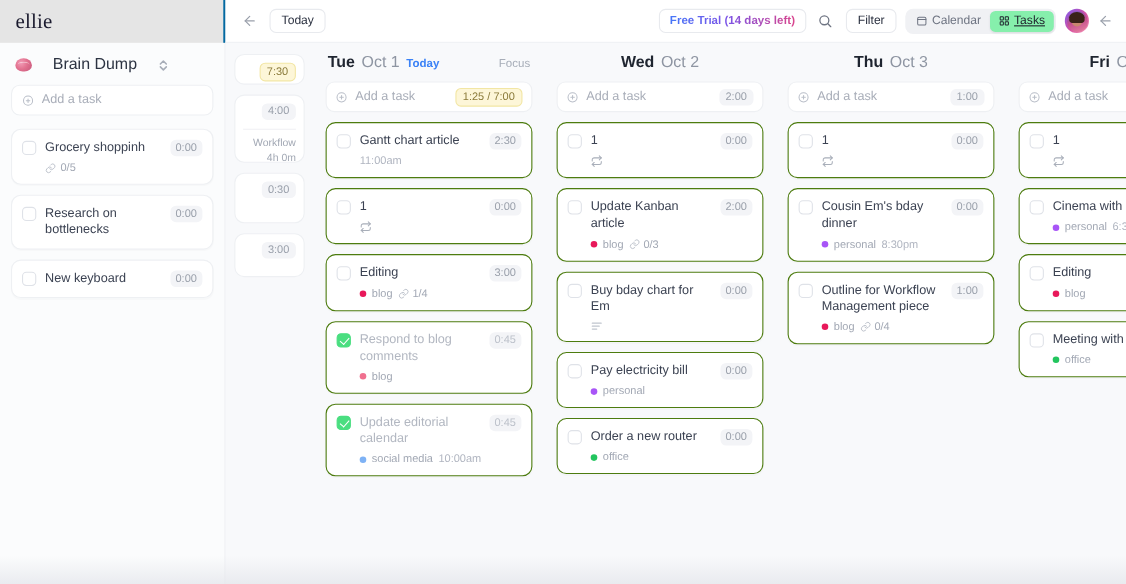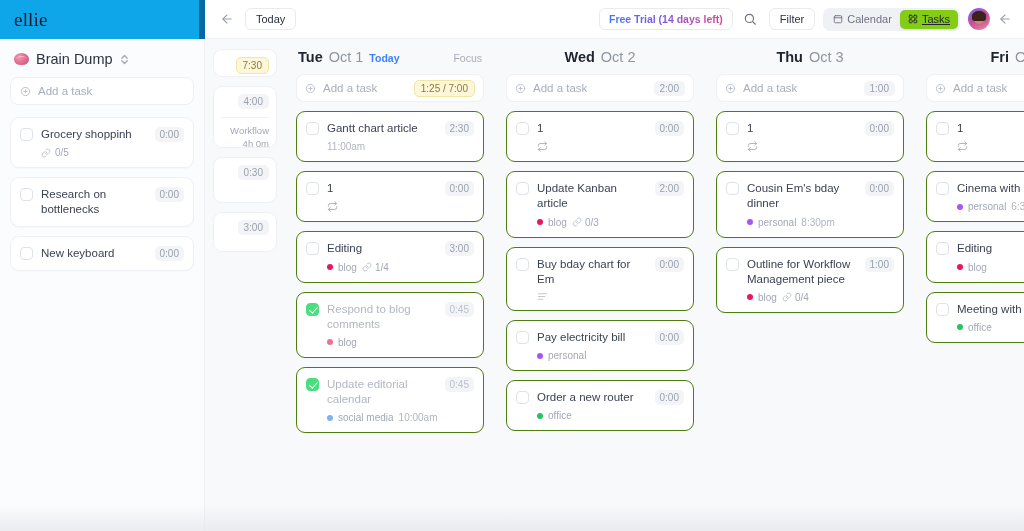--- a/index.html
+++ b/index.html
@@ -8,21 +8,21 @@
     font-family: "Liberation Sans", sans-serif;
     background: #f8f9fb;
     overflow: hidden;
   }
   #app { width: 1024px; height: 531px; display: flex; flex-direction: column; position: relative; }
 
   
   .topbar { height: 39px; flex: 0 0 39px; display: flex; align-items: stretch; background: #ffffff; }
   .topbar-left {
     width: 205px; flex: 0 0 205px; display: flex; align-items: center;
-    padding-left: 14px; background: #0ea5e9; border-right: 6px solid #0369a1;
+    padding-left: 14px; background: #e5e5e5; border-right: 2px solid #0369a1;
   }
   .brand { font-family: "Liberation Serif", serif; font-size: 19px; color: #1a1a2e; letter-spacing: .2px; }
   .topbar-right {
     flex: 1; display: flex; align-items: center; padding: 0 8px 0 12px;
     background: #ffffff; border-bottom: 1px solid #eef0f3;
   }
   .nav-back { width: 20px; height: 20px; display: flex; align-items: center; justify-content: center; color: #9aa0ab; cursor: pointer; }
   .today-btn {
     margin-left: 8px; height: 22px; padding: 0 10px; border: 1px solid #e8eaee; border-radius: 6px;
     background: #fff; font-size: 11px; color: #2b3140; display: flex; align-items: center; cursor: pointer;
@@ -37,21 +37,21 @@
   .icon-btn { width: 26px; height: 24px; display: flex; align-items: center; justify-content: center; color: #6e7482; margin-left: 4px; cursor: pointer; }
   .filter-btn {
     height: 22px; padding: 0 10px; border: 1px solid #e8eaee; border-radius: 6px; background: #fff;
     font-size: 11px; color: #2b3140; display: flex; align-items: center; margin-left: 6px; cursor: pointer;
   }
   .seg { display: flex; background: #f0f1f4; border-radius: 7px; padding: 2px; margin-left: 8px; }
   .seg-item {
     height: 19px; padding: 0 8px; border-radius: 5px; font-size: 11px; color: #6e7482;
     display: flex; align-items: center; gap: 4px; cursor: pointer;
   }
-  .seg-item.active { background: #84cc16; color: #21262f; box-shadow: 0 1px 2px rgba(20,25,40,.10); text-decoration: underline; }
+  .seg-item.active { background: #86efac; color: #21262f; box-shadow: 0 1px 2px rgba(20,25,40,.10); text-decoration: underline; }
   .avatar {
     width: 22px; height: 22px; border-radius: 50%; margin-left: 8px; cursor: pointer;
     background: linear-gradient(135deg,#7b5cf0 0%,#d94fa0 55%,#f5a0b8 100%);
     padding: 1.5px; display: block; position: relative; overflow: hidden;
   }
   .avatar-inner {
     width: 100%; height: 100%; border-radius: 50%; overflow: hidden; position: relative;
     background: linear-gradient(160deg,#6d5bd0 0%,#c44f8f 50%,#e8849f 100%);
   }
   .avatar-inner::before {
@@ -65,21 +65,21 @@
   .nav-fwd { width: 22px; height: 22px; display: flex; align-items: center; justify-content: center; color: #9aa0ab; margin-left: 4px; cursor: pointer; }
 
   
   .body { flex: 1; display: flex; overflow: hidden; background: #f8f9fb; }
 
   
   .sidebar {
     width: 205px; flex: 0 0 205px; background: #fbfcfd; border-right: 1px solid #eef0f3;
     padding: 10px 10px 0 10px; overflow: hidden;
   }
-  .sb-head { display: flex; align-items: center; gap: 7px; padding: 2px 2px 10px 4px; cursor: pointer; }
+  .sb-head { display: flex; align-items: center; gap: 19px; padding: 2px 2px 10px 4px; cursor: pointer; }
   .brain {
     width: 15px; height: 12px; border-radius: 50% 50% 45% 45%;
     background: radial-gradient(circle at 35% 35%, #f29bb6 0%, #e2718f 45%, #c4557a 100%);
     position: relative; flex: 0 0 auto;
   }
   .brain::after {
     content: ""; position: absolute; left: 2px; top: 3px; width: 11px; height: 5px;
     border-top: 1px solid rgba(255,255,255,.45); border-radius: 50%;
   }
   .sb-title { font-size: 14.5px; color: #2c3342; }

